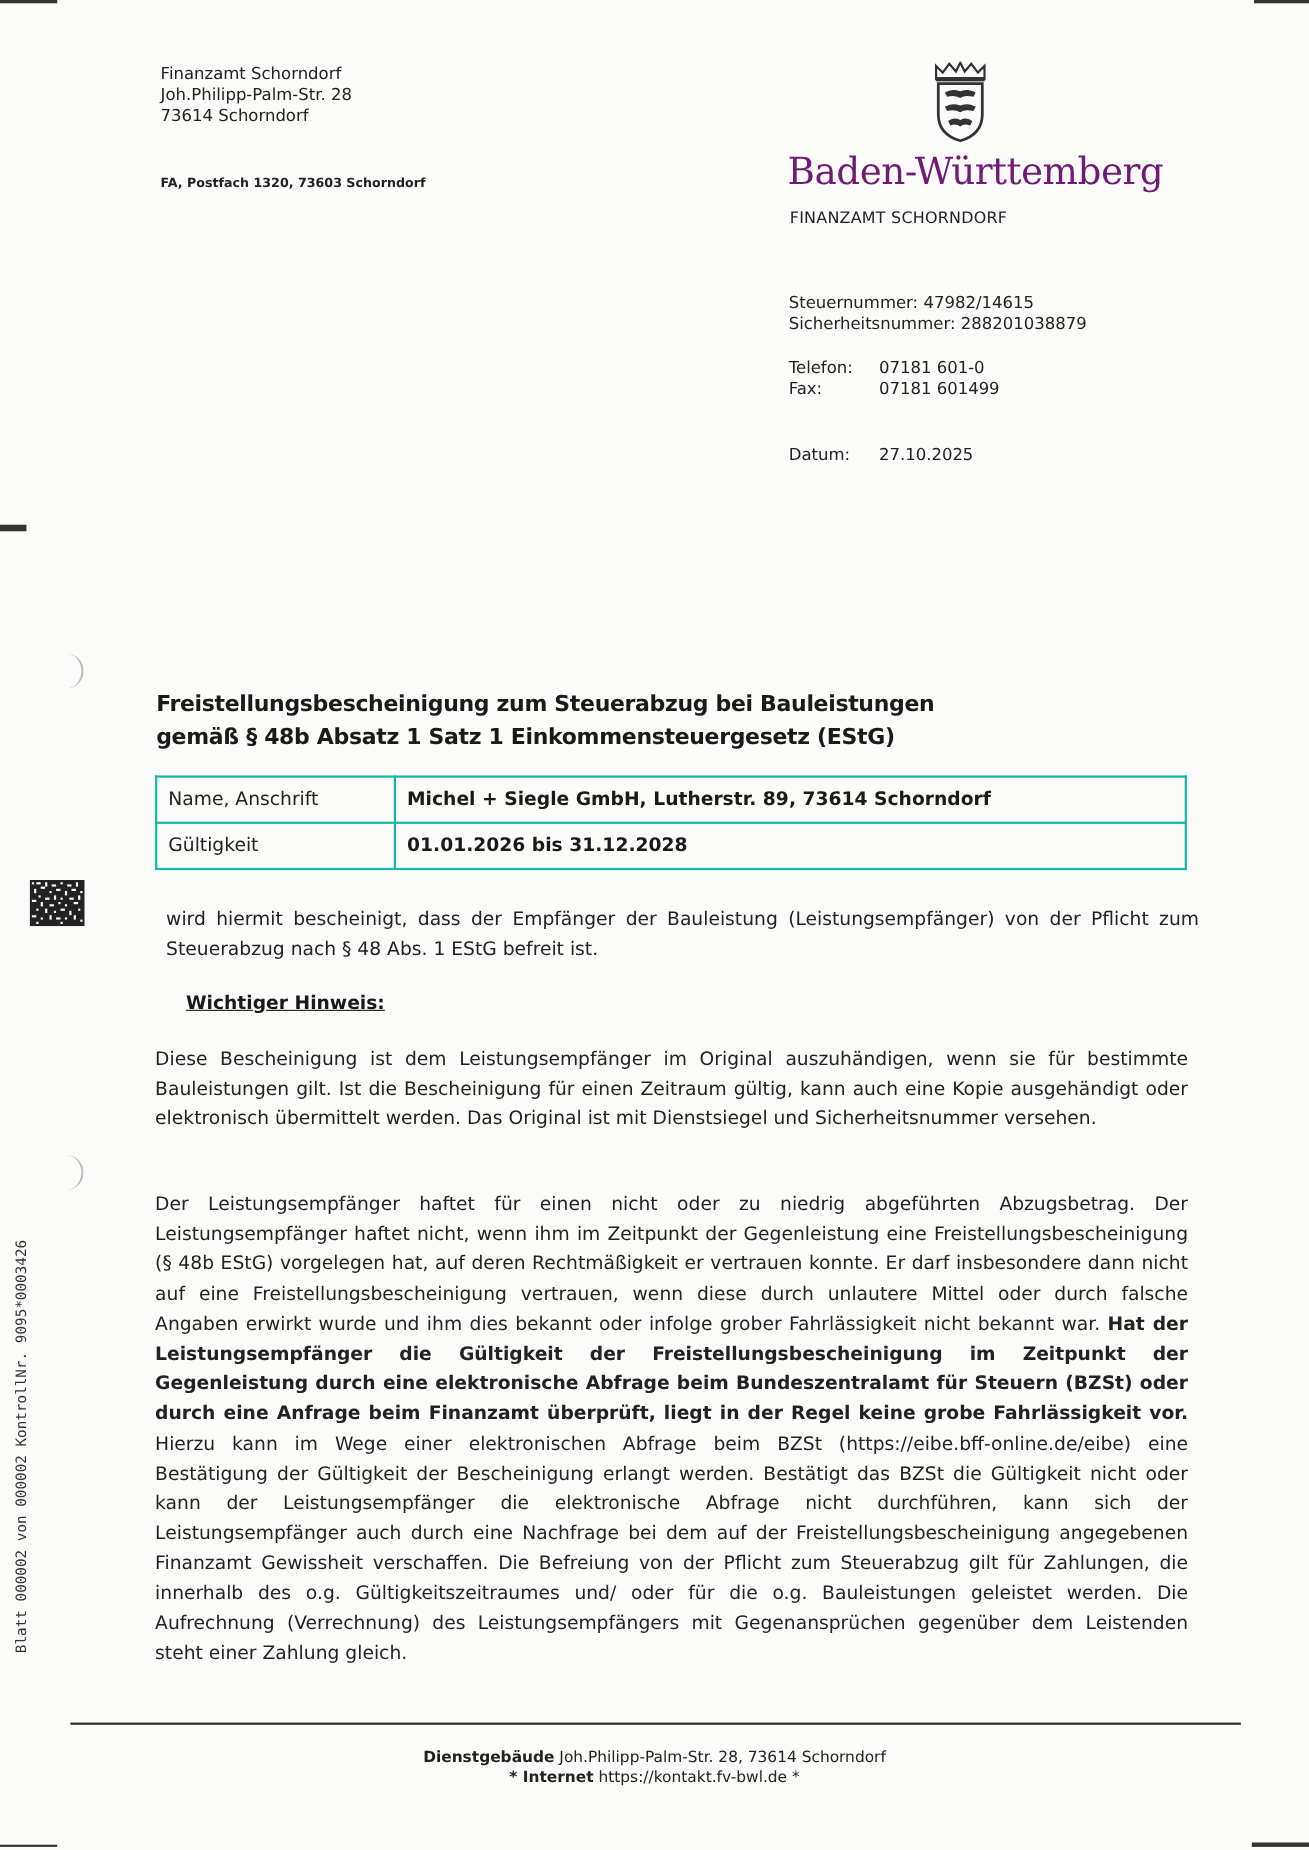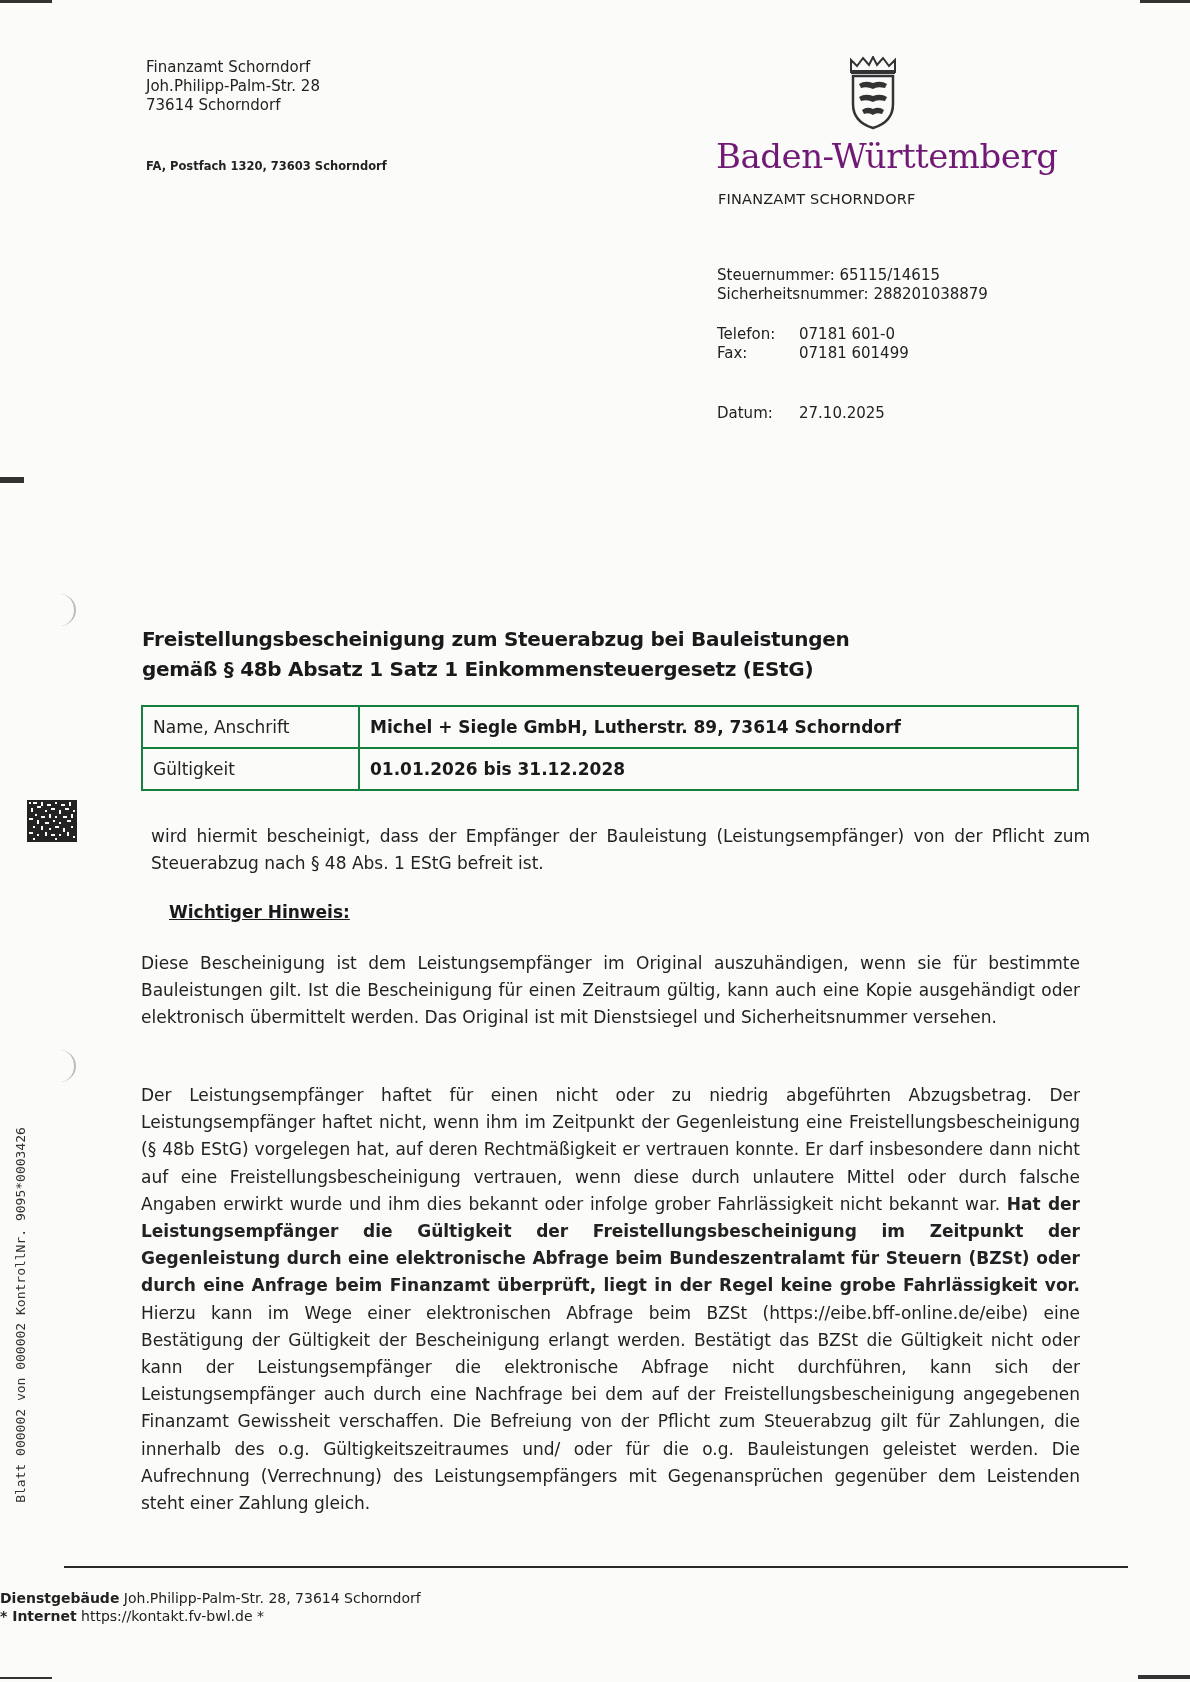--- a/index.html
+++ b/index.html
@@ -20,32 +20,32 @@
   .info { left:717px; font-size:15px; line-height:19px; color:#222; white-space:nowrap; }
   .info .lbl { display:inline-block; width:82px; }
   .tax { top:266px; }
   .contact { top:325px; }
   .date { top:404px; }
 
   .mark { background:#333; }
   .title { left:142px; top:624px; font-size:20px; font-weight:bold; line-height:30px; letter-spacing:-0.3px; color:#1a1a1a; white-space:nowrap; }
 
   table.info-table { position:absolute; left:141px; top:705px; width:938px; border-collapse:collapse; font-size:17px; }
-  table.info-table td { border:2px solid #15803d; height:40px; padding:0 10px; white-space:nowrap; }
+  table.info-table td { border:2px solid #14b8a6; height:40px; padding:0 10px; white-space:nowrap; }
   table.info-table td.k { width:195px; color:#222; }
   table.info-table td.v { font-weight:bold; color:#1a1a1a; }
 
   .para { left:141px; width:939px; font-size:17px; line-height:27.2px; color:#222; text-align:justify; }
   .p1 { top:823px;margin-left:10px; }
   .hinweis { left:141px; top:902px; font-size:17px; font-weight:bold; text-decoration:underline; white-space:nowrap; color:#1a1a1a;margin-left:28px; }
   .p2 { top:950px; }
   .p3 { top:1082px; }
 
   .footer-rule { left:64px; top:1566px; width:1064px; height:2px; background:#2a2a2a; }
-  .footer { left:0; width:1190px; top:1589px; font-size:14px; line-height:18px; color:#222; }
+  .footer { left:0; width:1190px; top:1589px; text-align:center; font-size:14px; line-height:18px; color:#222; }
   .footer b { font-weight:bold; }
 
   .side-code { left:6px; top:1100px; width:28px; height:430px; }
   .side-code span { position:absolute; left:50%; top:50%; transform:translate(-50%,-50%) rotate(-90deg); font-family:"DejaVu Sans Mono","Liberation Mono",monospace; font-size:13px; white-space:nowrap; color:#333; }
 
   .datamatrix { left:27px; top:800px; width:50px; height:42px; }
   .hole { width:30px; height:32px; border-right:2px solid #bbb; border-radius:0 18px 18px 0; }
 </style>
 </head>
 <body>
@@ -117,21 +117,21 @@
   <rect x="6" y="14" width="44" height="4" fill="#333"></rect>
   <path d="M8 20 L48 20 L48 48 Q48 66 28 72 Q8 66 8 48 Z" fill="#fbfbfa" stroke="#333" stroke-width="2.5"></path>
   <path d="M14 28 Q20 24 28 27 Q36 24 42 28 L40 32 Q32 30 28 33 Q22 30 16 32 Z" fill="#333"></path>
   <path d="M14 41 Q20 37 28 40 Q36 37 42 41 L40 45 Q32 43 28 46 Q22 43 16 45 Z" fill="#333"></path>
   <path d="M17 54 Q22 50 28 53 Q34 50 39 54 L37 58 Q31 56 28 59 Q24 56 19 58 Z" fill="#333"></path>
 </svg>
 <div class="abs state-name">Baden-Württemberg</div>
 <div class="abs office-name">FINANZAMT SCHORNDORF</div>
 
 <div class="abs info tax">
-  <div><span>Steuernummer:</span> <span>65115/14615</span></div>
+  <div><span>Steuernummer:</span> <span>47982/14615</span></div>
   <div><span>Sicherheitsnummer:</span> <span>288201038879</span></div>
 </div>
 <div class="abs info contact">
   <div><span class="lbl">Telefon:</span><span>07181 601-0</span></div>
   <div><span class="lbl">Fax:</span><span>07181 601499</span></div>
 </div>
 <div class="abs info date">
   <span class="lbl">Datum:</span><span>27.10.2025</span>
 </div>
 

